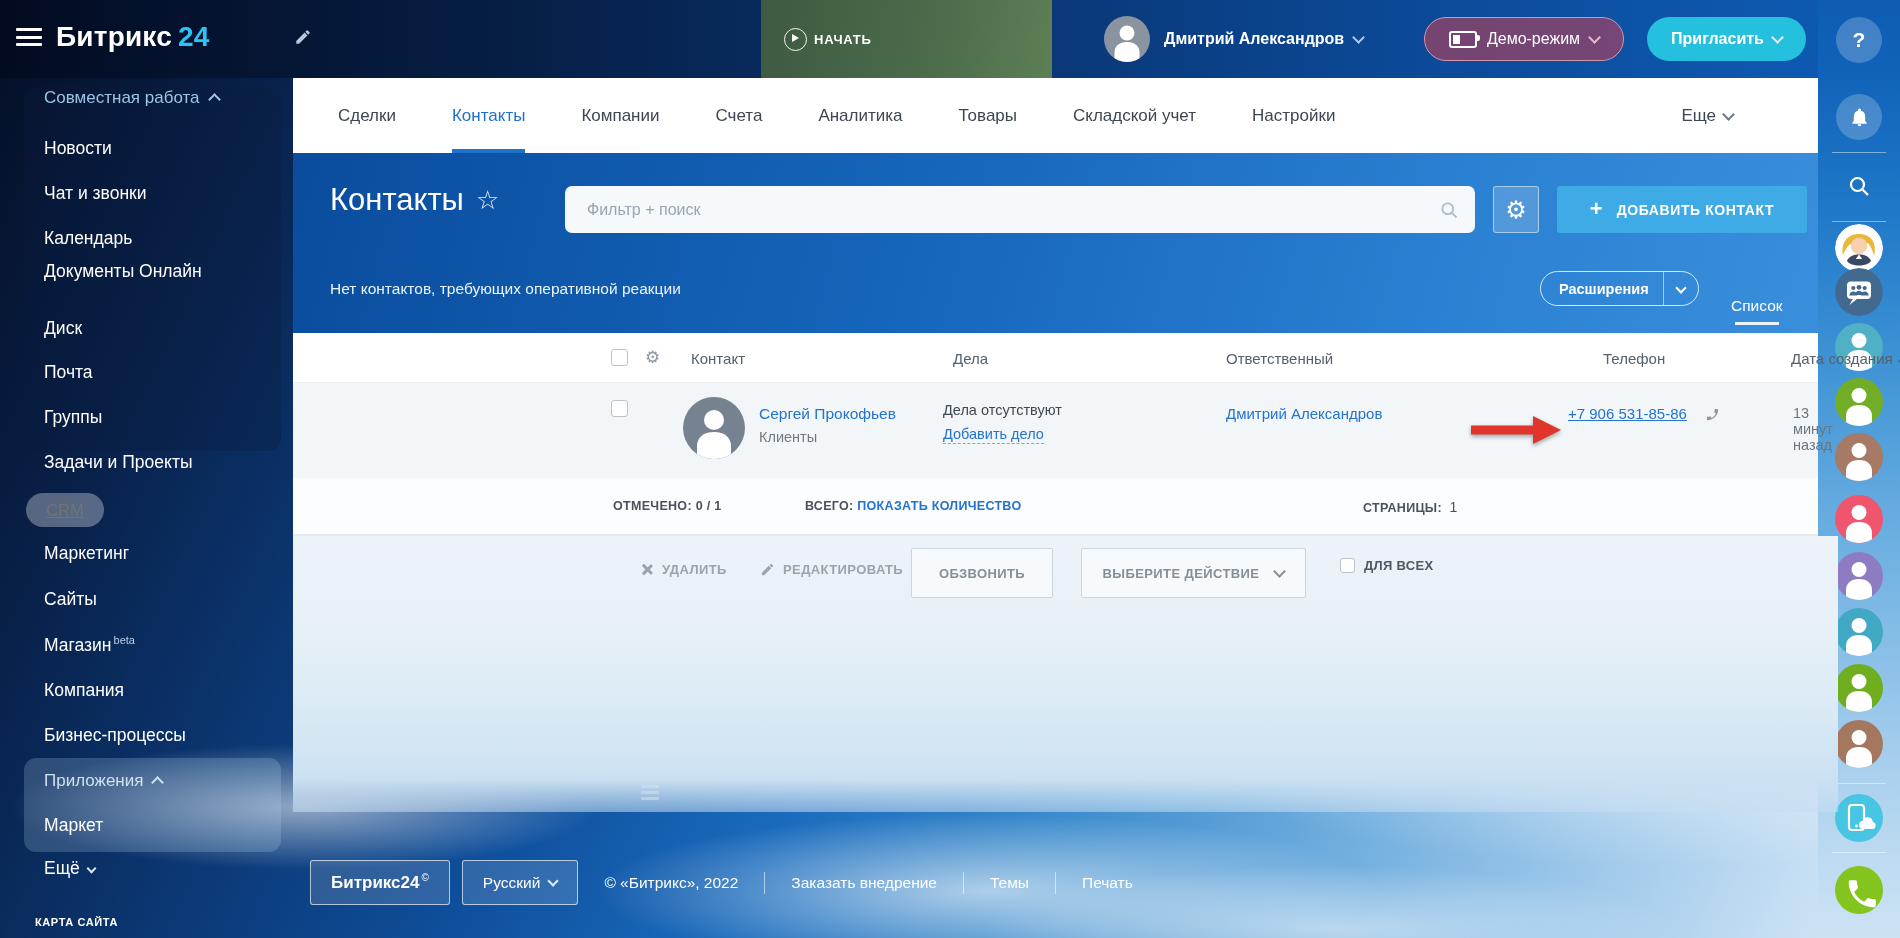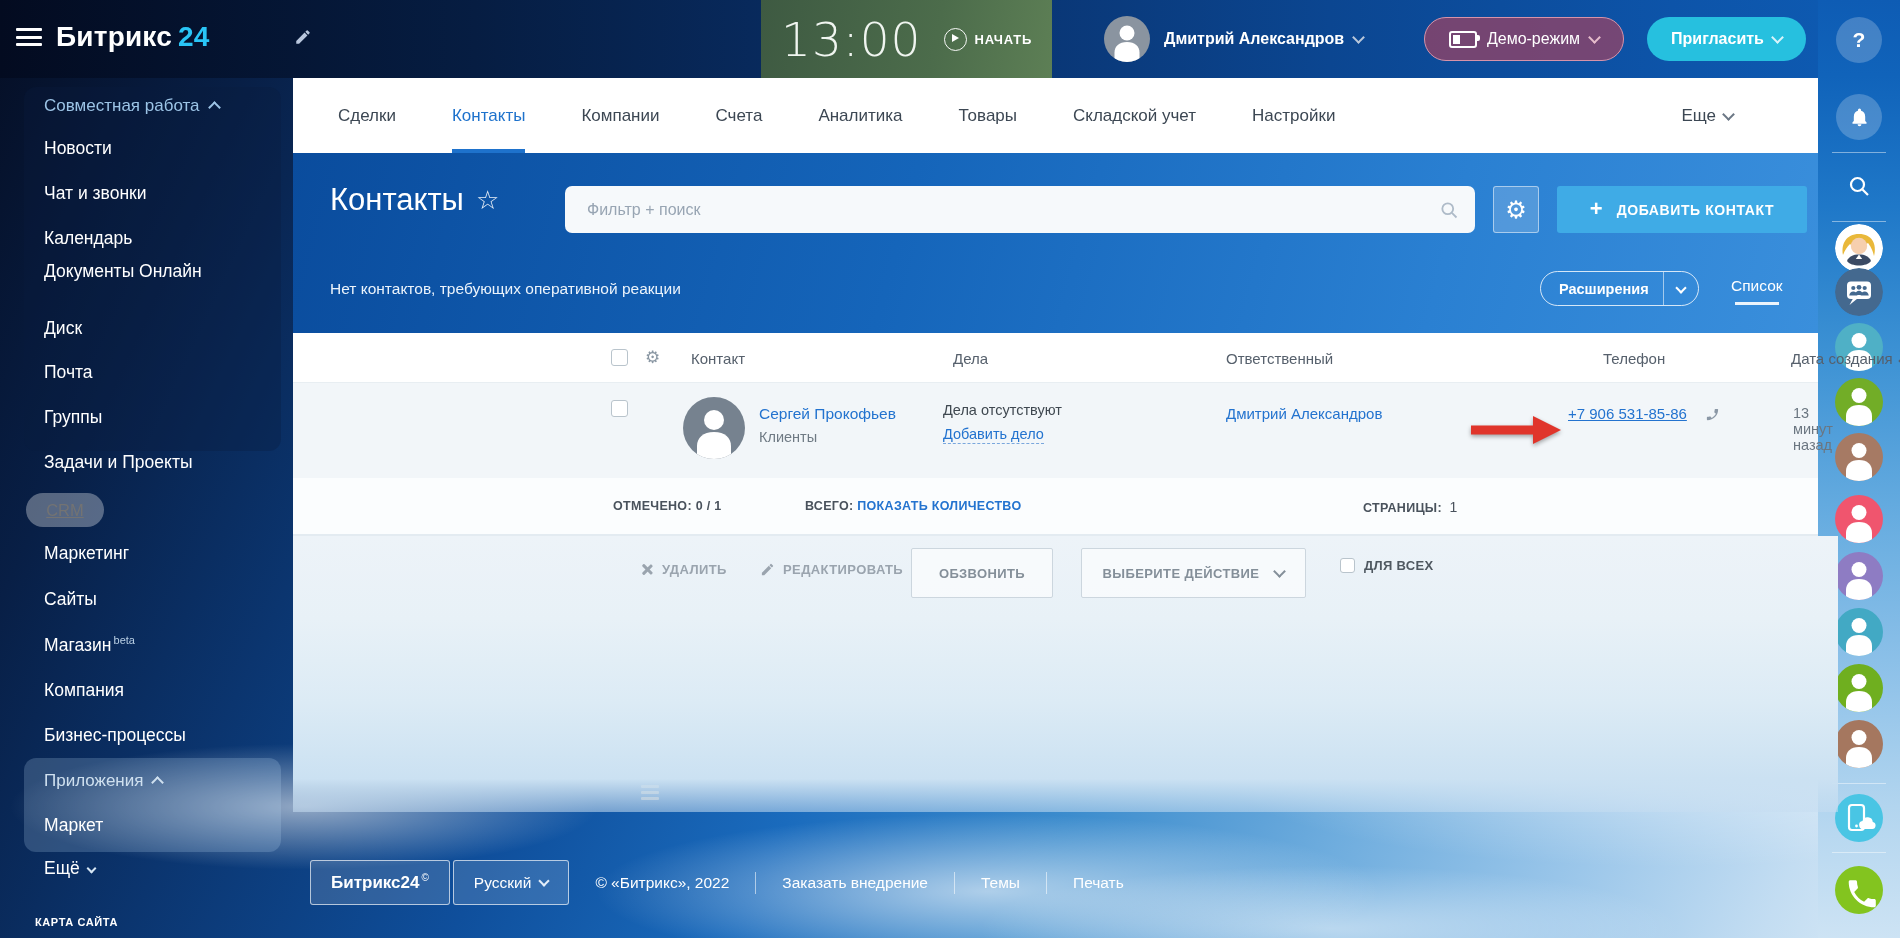--- a/index.html
+++ b/index.html
@@ -96,21 +96,21 @@
     display:flex;align-items:center;justify-content:center;cursor:pointer;}
   .add-btn .plus{color:#fff;font-size:22px;font-weight:bold;margin-right:14px;margin-top:-2px;}
   .add-btn span.lbl{color:#fff;font-size:14px;font-weight:bold;letter-spacing:.6px;}
   .notice{left:330px;top:280px;color:#ecf4fc;font-size:15.5px;}
   .ext-pill{left:1540px;top:271px;height:35px;border-radius:18px;border:1px solid rgba(255,255,255,.8);
     display:flex;align-items:center;box-sizing:border-box;cursor:pointer;}
   .ext-pill .lbl{color:#fff;font-size:14.5px;font-weight:bold;padding:0 14px 0 18px;}
   .ext-pill .sep{width:1px;height:100%;background:rgba(255,255,255,.55);}
   .ext-pill .caret-seg{padding:0 13px;display:flex;align-items:center;color:#fff;}
   .view-link{left:1731px;top:277px;cursor:pointer;text-align:center;}
-  .view-link .t{color:#fff;font-size:15.5px;}
+  .view-link .t{color:#fff;font-size:15.5px;margin-top:20px;}
   .view-link .bar{width:44px;height:3px;background:rgba(255,255,255,.9);margin:7px auto 0;}
   
   .thead{left:293px;top:333px;width:1525px;height:50px;background:#fff;border-bottom:1px solid #e8eef2;box-sizing:border-box;}
   .checkbox{width:17px;height:17px;background:#fff;border:1px solid #b9c4cc;border-radius:3px;box-sizing:border-box;cursor:pointer;}
   .th{position:absolute;top:17px;font-size:15px;color:#56606c;white-space:nowrap;}
   .th .chev{width:6px;height:6px;margin-left:7px;color:#56606c;}
   .tgear{position:absolute;left:352px;top:14px;color:#8a97a3;font-size:17px;cursor:pointer;font-family:"DejaVu Sans",sans-serif;}
   .trow{left:293px;top:383px;width:1525px;height:95px;background:#f2f6f9;}
   .drag{position:absolute;left:348px;top:402px;width:18px;cursor:grab;}
   .drag i{display:block;height:2.5px;background:#9aa6b2;margin-bottom:3.5px;border-radius:1px;}
@@ -142,21 +142,21 @@
   .act-btn .chev{margin-left:16px;margin-top:-3px;color:#848f99;}
   .forall{position:absolute;left:1038px;top:22px;display:flex;align-items:center;cursor:pointer;}
   .forall .checkbox{width:15px;height:15px;}
   .forall span{margin-left:9px;font-size:13px;font-weight:bold;color:#4f5860;letter-spacing:.3px;}
   
   .bfooter{left:310px;top:860px;height:45px;display:flex;align-items:center;}
   .f-btn{height:45px;border:1px solid rgba(255,255,255,.65);border-radius:3px;background:rgba(255,255,255,.14);
     display:flex;align-items:center;justify-content:center;padding:0 20px;box-sizing:border-box;color:#fff;cursor:pointer;}
   .f-btn .b24{font-size:17px;font-weight:bold;}
   .f-btn .cr{font-size:10px;margin-left:2px;margin-top:-10px;}
-  .f-btn.lang{margin-left:3px;font-size:15.5px;font-weight:normal;}
+  .f-btn.lang{margin-left:12px;font-size:15.5px;font-weight:normal;}
   .f-btn.lang .chev{margin-left:9px;margin-top:-3px;color:#e3eefa;width:6px;height:6px;}
   .f-text{color:#fff;font-size:15.5px;margin-left:26px;white-space:nowrap;cursor:default;}
   .f-link{color:#fff;font-size:15.5px;margin-left:26px;white-space:nowrap;cursor:pointer;}
   .f-div{width:1px;height:22px;background:rgba(255,255,255,.55);margin-left:26px;}
   svg{display:block;}
 </style>
 </head>
 <body>
 
 <div class="stage"></div>
@@ -167,21 +167,20 @@
       <i></i>
       <i></i>
     </div>
   <div class="abs logo"><span>Битрикс</span><span class="num">24</span></div>
   <div class="abs pencil-icon">
     <svg viewBox="0 0 24 24" fill="currentColor">
         <path d="M3 17.2V21h3.8L17.9 9.9l-3.8-3.8L3 17.2zM20.7 7.1a1 1 0 0 0 0-1.4l-2.4-2.4a1 1 0 0 0-1.4 0l-1.8 1.8 3.8 3.8 1.8-1.8z"></path>
       </svg>
   </div>
   <div class="abs clock">
-    <span class="time">13:00</span>
     <span class="start">
       <span class="play-icon"></span>
       <span>НАЧАТЬ</span>
     </span>
   </div>
   <div class="abs user-chip">
     <span class="user-avatar">
       <svg viewBox="0 0 46 46">
           <circle cx="23" cy="17" r="7.5" fill="#fff"></circle>
           <path d="M23 26c-8 0-12.5 4.5-12.5 10.5V46h25v-9.5C35.5 30.5 31 26 23 26z" fill="#fff"></path>
@@ -327,21 +326,21 @@
   <div class="rail-ic" style="top:890px;">
     <div class="av" style="background:#83c41f;">
       <svg viewBox="0 0 48 48">
           <path d="M19.2 25.9a23 23 0 0 0 9.9 9.9l3.3-3.3c.4-.4 1-.5 1.5-.3 1.7.6 3.5.9 5.4.9.8 0 1.5.7 1.5 1.5v5.2c0 .8-.7 1.5-1.5 1.5C25.2 41.3 13.7 29.8 13.7 15.7c0-.8.7-1.5 1.5-1.5h5.3c.8 0 1.5.7 1.5 1.5 0 1.9.3 3.7.9 5.4.2.5.1 1.1-.3 1.5l-3.4 3.3z" fill="#fff"></path>
         </svg>
     </div>
   </div>
 </div>
 
 <div class="abs sb-box" style="top:87px;height:364px;"></div>
-<div class="abs sb-head" style="left:44px;top:96px;">
+<div class="abs sb-head" style="left:44px;top:88px;">
   <span>Совместная работа</span>
   <span class="chev up"></span>
 </div>
 <div class="abs sb-item" style="left:44px;top:138px;">Новости</div>
 <div class="abs sb-item" style="left:44px;top:183px;">Чат и звонки</div>
 <div class="abs sb-item" style="left:44px;top:228px;">Календарь</div>
 <div class="abs sb-item" style="left:44px;top:261px;">Документы Онлайн</div>
 <div class="abs sb-item" style="left:44px;top:318px;">Диск</div>
 <div class="abs sb-item" style="left:44px;top:362px;">Почта</div>
 <div class="abs sb-item" style="left:44px;top:407px;">Группы</div>

